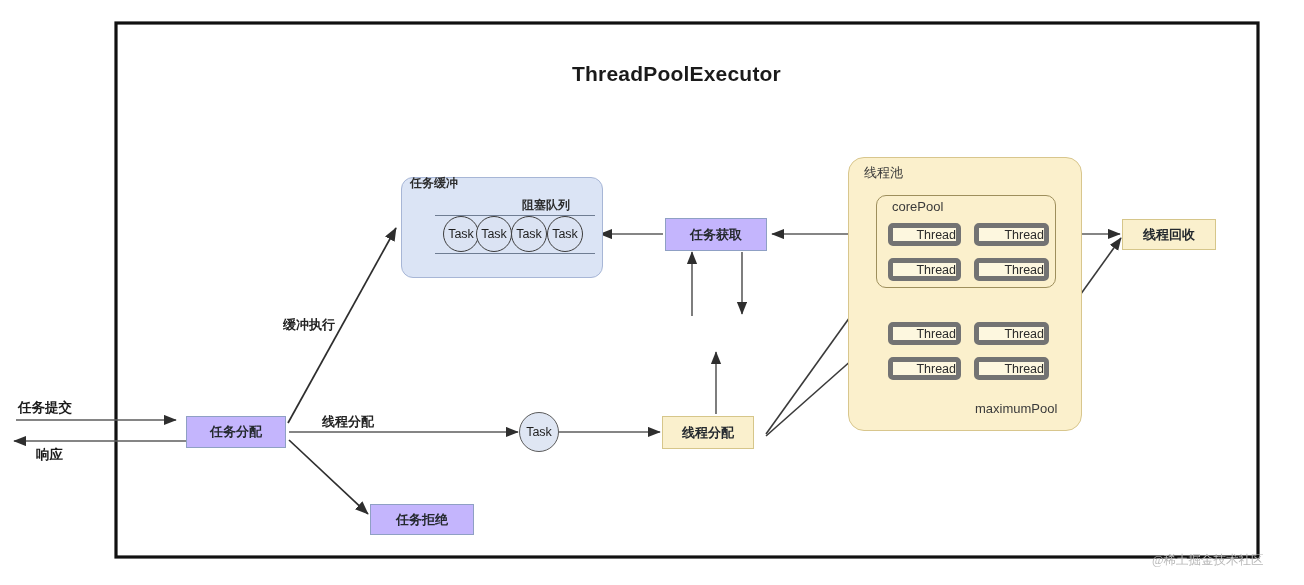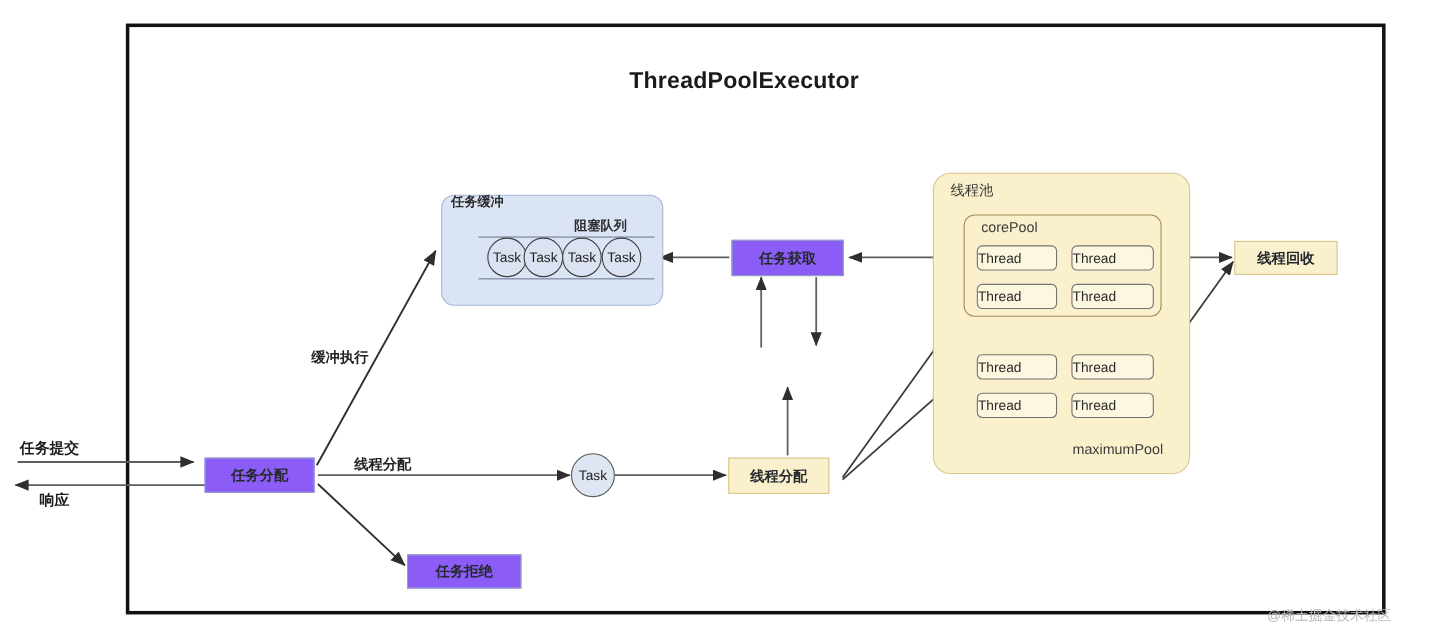--- a/index.html
+++ b/index.html
@@ -33,21 +33,21 @@
     text-align: center;
   }
   .title {
     position: absolute;
     font-size: 21px;
     font-weight: bold;
     color: #1a1a1a;
     letter-spacing: 0.2px;
   }
   .box-blue {
-    background: #8b5cf6;
+    background: #c4b5fd;
     border: 1px solid #8fa0c4;
     color: #24292e;
     font-size: 13px;
     font-weight: bold;
   }
   .box-green {
     background: #d8e6d2;
     border: 1px solid #9bb894;
     color: #24292e;
     font-size: 13px;
@@ -84,26 +84,26 @@
   }
   .corepool-box {
     position: absolute;
     border: 1px solid #9e8f5c;
     border-radius: 10px;
     background: transparent;
   }
   .thread-box {
     position: absolute;
     box-sizing: border-box;
-    border: 1px solid #737373;
+    border: 5px solid #737373;
     border-radius: 5px;
     background: #fdf7df;
     display: flex;
     align-items: center;
-    justify-content: flex-start;
+    justify-content: flex-end;
     font-size: 12.5px;
     color: #2b2b2b;
   }
   .task-circle {
     position: absolute;
     box-sizing: border-box;
     border-radius: 50%;
     border: 1px solid #5a5a5a;
     background: #dfe6f3;
     display: flex;
@@ -128,20 +128,21 @@
     font-size: 13.5px;
     font-weight: bold;
     color: #1b1b1b;
     white-space: nowrap;
   }
   .watermark {
     position: absolute;
     font-size: 12.5px;
     color: #b9b9b9;
     white-space: nowrap;
+    font-family: Liberation Serif, serif;
   }
   .queue-line {
     position: absolute;
     background: #6f7d93;
     height: 1px;
   }
 </style>
 </head>
 <body>
 

